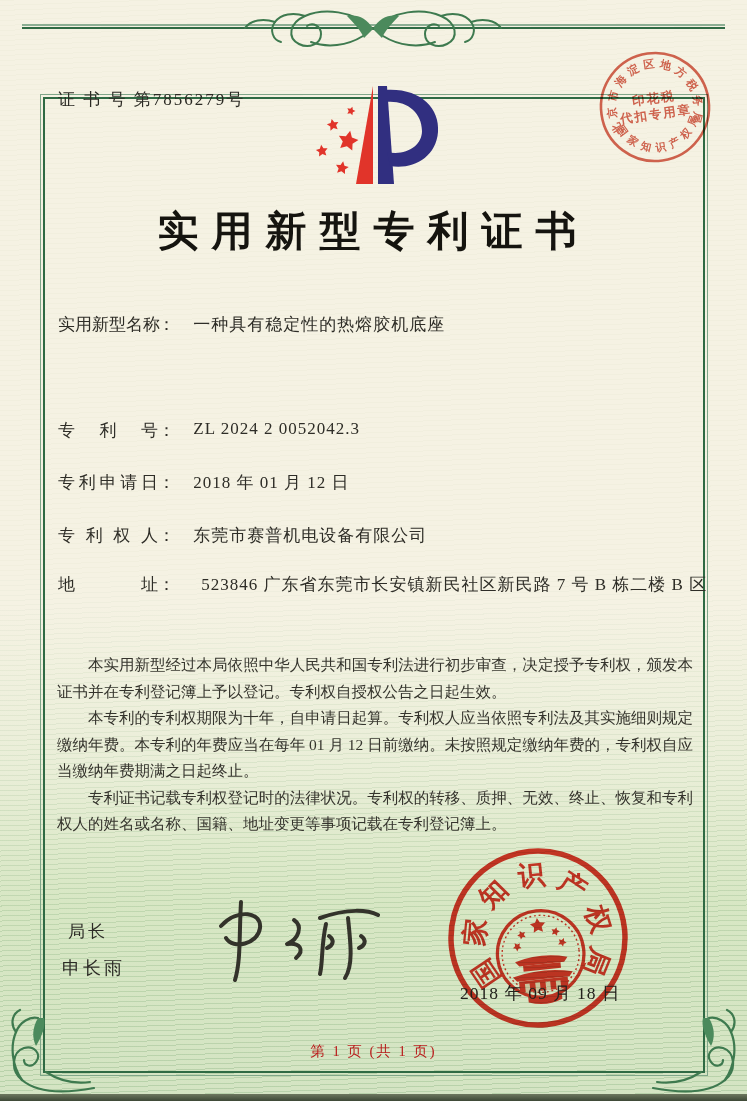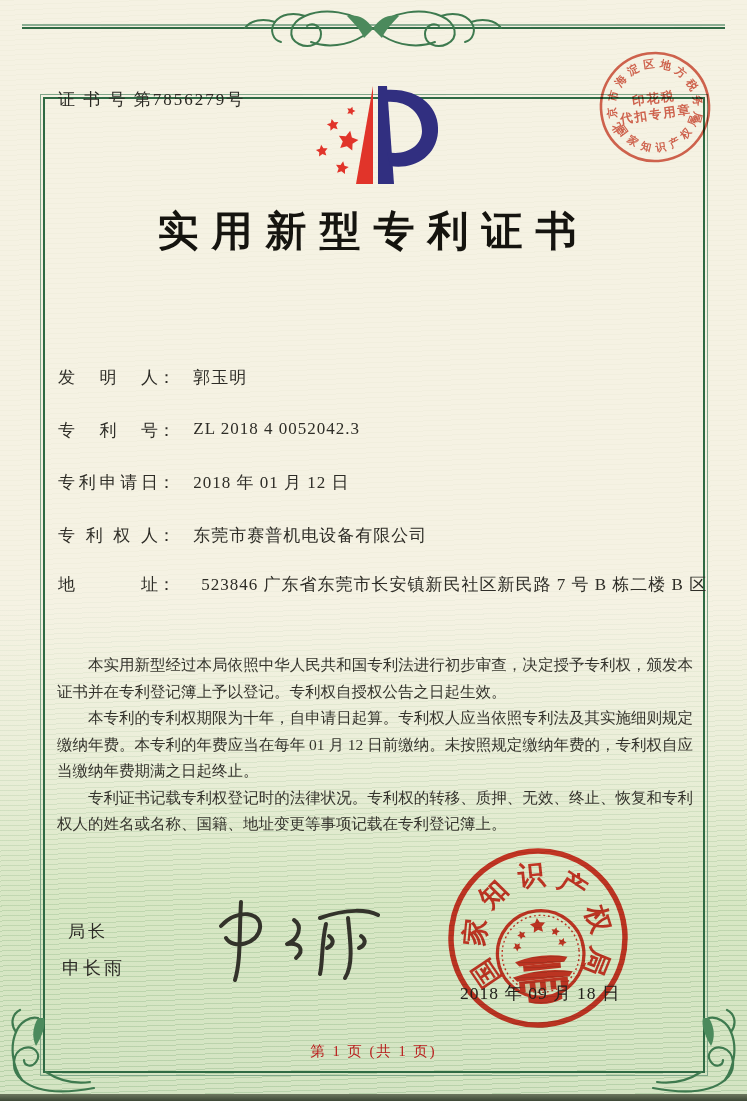--- a/index.html
+++ b/index.html
@@ -157,27 +157,27 @@
         <use href="#star5" transform="translate(39,45) scale(0.62) rotate(-12)"></use>
         <use href="#star5" transform="translate(54,61) scale(1.05) rotate(12)"></use>
         <use href="#star5" transform="translate(28,71) scale(0.62) rotate(-8)"></use>
         <use href="#star5" transform="translate(48,88) scale(0.68) rotate(10)"></use>
       </g>
     </svg>
   </div>
 
   <div class="title">实用新型专利证书</div>
 
-  <div class="row" style="top:366px">
-    <span class="flabel">发明人</span><span class="colon">：</span>
-    <span class="fvalue">郭玉明</span>
+  <div class="row" style="top:313px">
+    <span class="flabel">实用新型名称</span><span class="colon">：</span>
+    <span class="fvalue">一种具有稳定性的热熔胶机底座</span>
   </div>
   <div class="row" style="top:419px">
     <span class="flabel">专利号</span><span class="colon">：</span>
-    <span class="fvalue">ZL 2018 4 0052042.3</span>
+    <span class="fvalue">ZL 2024 2 0052042.3</span>
   </div>
   <div class="row" style="top:471px">
     <span class="flabel">专利申请日</span><span class="colon">：</span>
     <span class="fvalue">2018 年 01 月 12 日</span>
   </div>
   <div class="row" style="top:524px">
     <span class="flabel">专利权人</span><span class="colon">：</span>
     <span class="fvalue">东莞市赛普机电设备有限公司</span>
   </div>
   <div class="row" style="top:573px">

